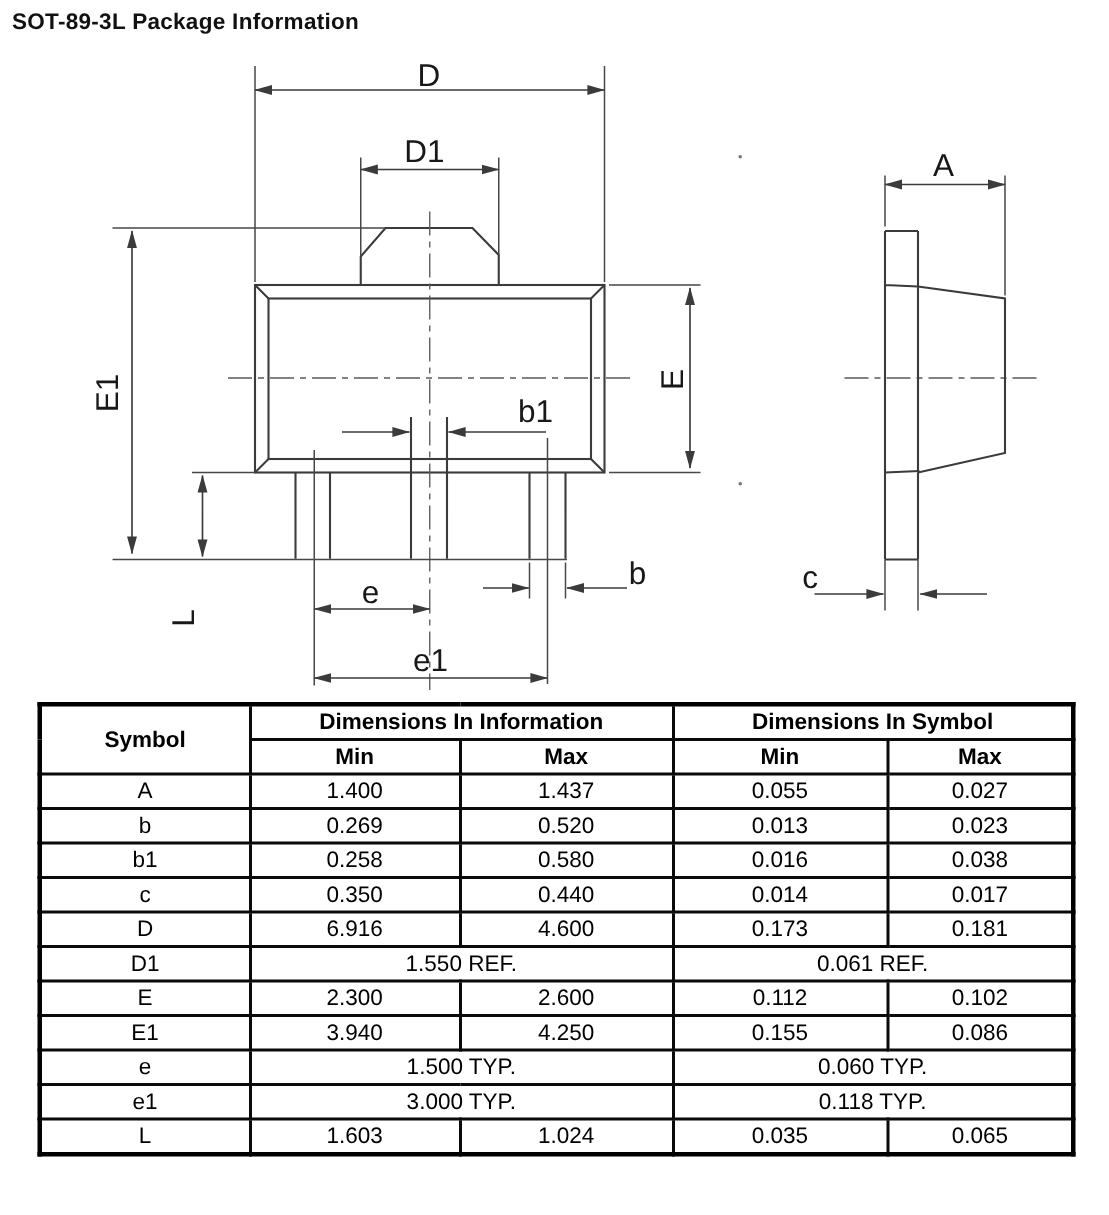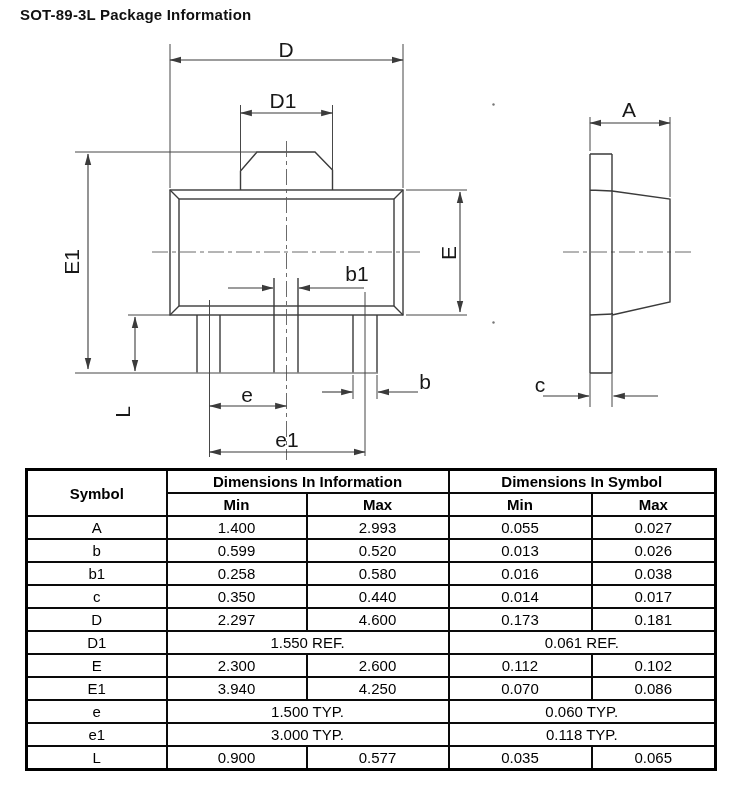--- a/index.html
+++ b/index.html
@@ -1,18 +1,18 @@
 <!DOCTYPE html>
 <html><head>
 <meta charset="utf-8">
 <style>
   html,body{margin:0;padding:0;background:#fff;}
   #page{position:relative;width:739px;height:810px;background:#ffffff;overflow:hidden;
         font-family:"Liberation Sans",sans-serif;color:#000;}
-  #title{position:absolute;left:20px;top:6px;font-size:15px;font-weight:bold;
+  #title{position:absolute;left:8px;top:6px;font-size:15px;font-weight:bold;
          letter-spacing:.2px;color:#111;white-space:nowrap;}
   #pkg-svg{position:absolute;left:0;top:0;}
   
   #dim-table{position:absolute;left:25px;top:468px;width:689px;border-collapse:collapse;
              table-layout:fixed;border:3px solid #000000;font-size:15px;}
   #dim-table th,#dim-table td{border:2px solid #0a0a0a;text-align:center;vertical-align:middle;
              padding:0;height:21px;line-height:21px;overflow:hidden;white-space:nowrap;}
   #dim-table th{font-weight:bold;font-size:15px;}
   #dim-table td{font-weight:normal;font-size:15px;}
   
@@ -128,83 +128,83 @@
       </tr>
       <tr>
         <th>Min</th>
         <th>Max</th>
         <th>Min</th>
         <th>Max</th>
       </tr>
       <tr>
         <td>A</td>
         <td>1.400</td>
-        <td>2.993</td>
+        <td>1.437</td>
         <td>0.055</td>
         <td>0.027</td>
       </tr>
       <tr>
         <td>b</td>
-        <td>0.599</td>
+        <td>0.269</td>
         <td>0.520</td>
         <td>0.013</td>
-        <td>0.026</td>
+        <td>0.023</td>
       </tr>
       <tr>
         <td>b1</td>
         <td>0.258</td>
         <td>0.580</td>
         <td>0.016</td>
         <td>0.038</td>
       </tr>
       <tr>
         <td>c</td>
         <td>0.350</td>
         <td>0.440</td>
         <td>0.014</td>
         <td>0.017</td>
       </tr>
       <tr>
         <td>D</td>
-        <td>2.297</td>
+        <td>6.916</td>
         <td>4.600</td>
         <td>0.173</td>
         <td>0.181</td>
       </tr>
       <tr>
         <td>D1</td>
         <td colspan="2">1.550 REF.</td>
         <td colspan="2">0.061 REF.</td>
       </tr>
       <tr>
         <td>E</td>
         <td>2.300</td>
         <td>2.600</td>
         <td>0.112</td>
         <td>0.102</td>
       </tr>
       <tr>
         <td>E1</td>
         <td>3.940</td>
         <td>4.250</td>
-        <td>0.070</td>
+        <td>0.155</td>
         <td>0.086</td>
       </tr>
       <tr>
         <td>e</td>
         <td colspan="2">1.500 TYP.</td>
         <td colspan="2">0.060 TYP.</td>
       </tr>
       <tr>
         <td>e1</td>
         <td colspan="2">3.000 TYP.</td>
         <td colspan="2">0.118 TYP.</td>
       </tr>
       <tr>
         <td>L</td>
-        <td>0.900</td>
-        <td>0.577</td>
+        <td>1.603</td>
+        <td>1.024</td>
         <td>0.035</td>
         <td>0.065</td>
       </tr>
     </tbody>
   </table>
 </div>
 
 </body></html>

